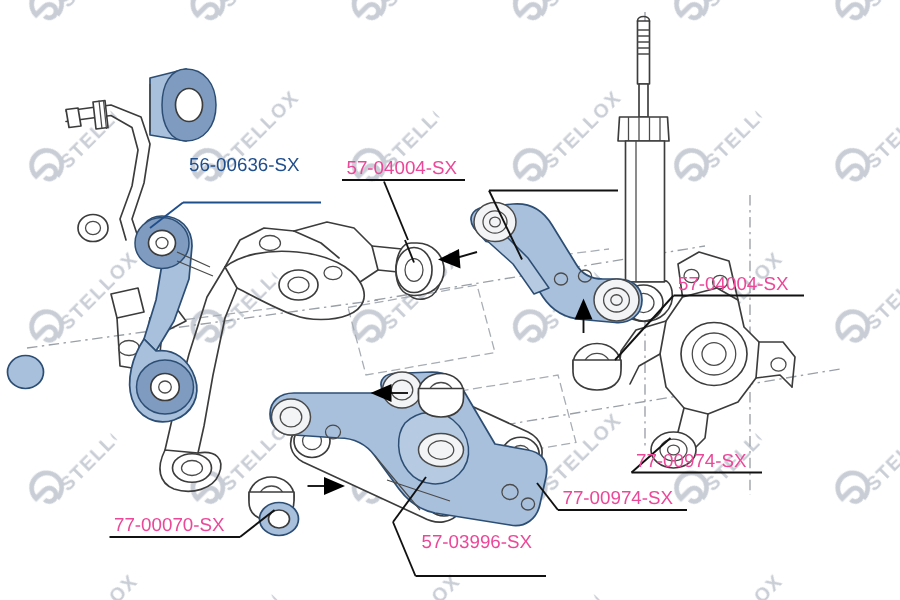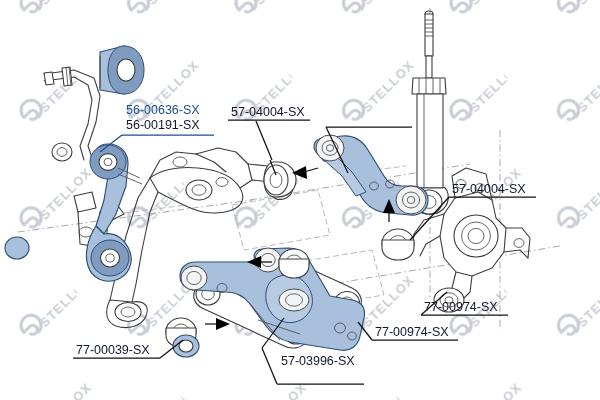--- a/index.html
+++ b/index.html
@@ -29,21 +29,21 @@
   .wh-fill-lt{fill:#f3f4f6;stroke:#4a4a4a;stroke-width:1.0;stroke-linejoin:round;}
   .ghost{fill:none;stroke:#9aa0a8;stroke-width:0.9;stroke-dasharray:7 3 1.6 3;}
   .ghost2{fill:none;stroke:#a7adb5;stroke-width:0.85;stroke-dasharray:6 3;}
   .leader{fill:none;stroke:#111111;stroke-width:1.25;stroke-linejoin:miter;}
   .leader-blue{fill:none;stroke:#1f4e8c;stroke-width:1.25;}
   .arrow-k{fill:#000000;}
   .lbl{
     position:absolute;
     font-family:"Liberation Sans", sans-serif;
     font-size:12.5px;
-    color:#0f172a;
+    color:#ec4899;
     white-space:nowrap;
     line-height:15px;
     letter-spacing:0px;
   }
   .lbl.blue{color:#1f4e8c;}
 </style>
 </head>
 <body>
 
 <div id="stage">
@@ -299,29 +299,28 @@
 
       <path class="leader" d="M 277 384 L 364 384"></path>
       <path class="leader" d="M 277 384 L 262 348"></path>
       <path class="leader" d="M 262 348 L 284 318"></path>
     </g>
 
   </svg>
 
   <div class="lbl blue" style="left:126px;top:103px;">56-00636-SX</div>
 
-  <div class="lbl" style="left:126px;top:118px;">56-00191-SX</div>
 
   <div class="lbl" style="left:231px;top:105px;">57-04004-SX</div>
 
 
   <div class="lbl" style="left:452px;top:182px;">57-04004-SX</div>
 
   <div class="lbl" style="left:424px;top:300px;">77-00974-SX</div>
 
   <div class="lbl" style="left:375px;top:325px;">77-00974-SX</div>
 
-  <div class="lbl" style="left:76px;top:343px;">77-00039-SX</div>
+  <div class="lbl" style="left:76px;top:343px;">77-00070-SX</div>
 
   <div class="lbl" style="left:281px;top:354px;text-align:center;">57-03996-SX</div>
 
 
 </div>
 
 </body></html>

